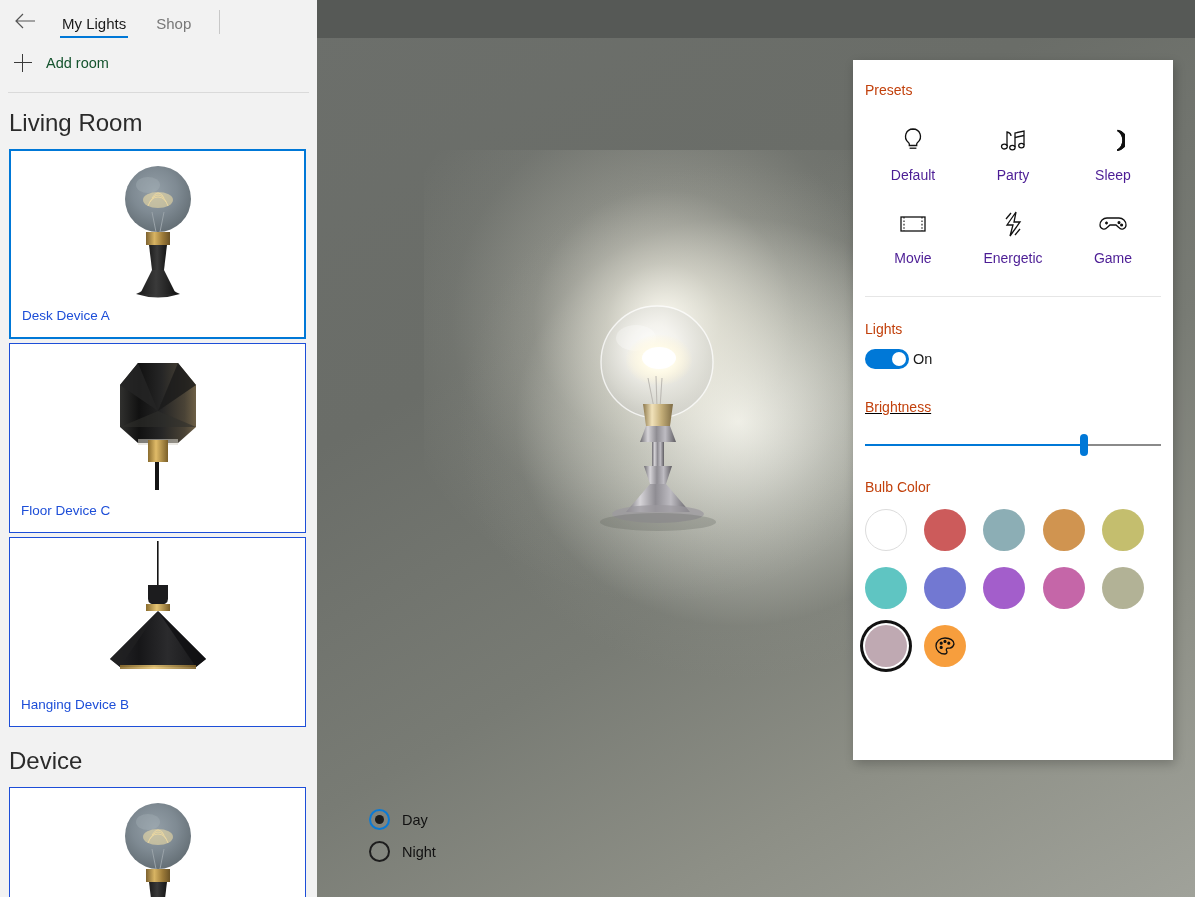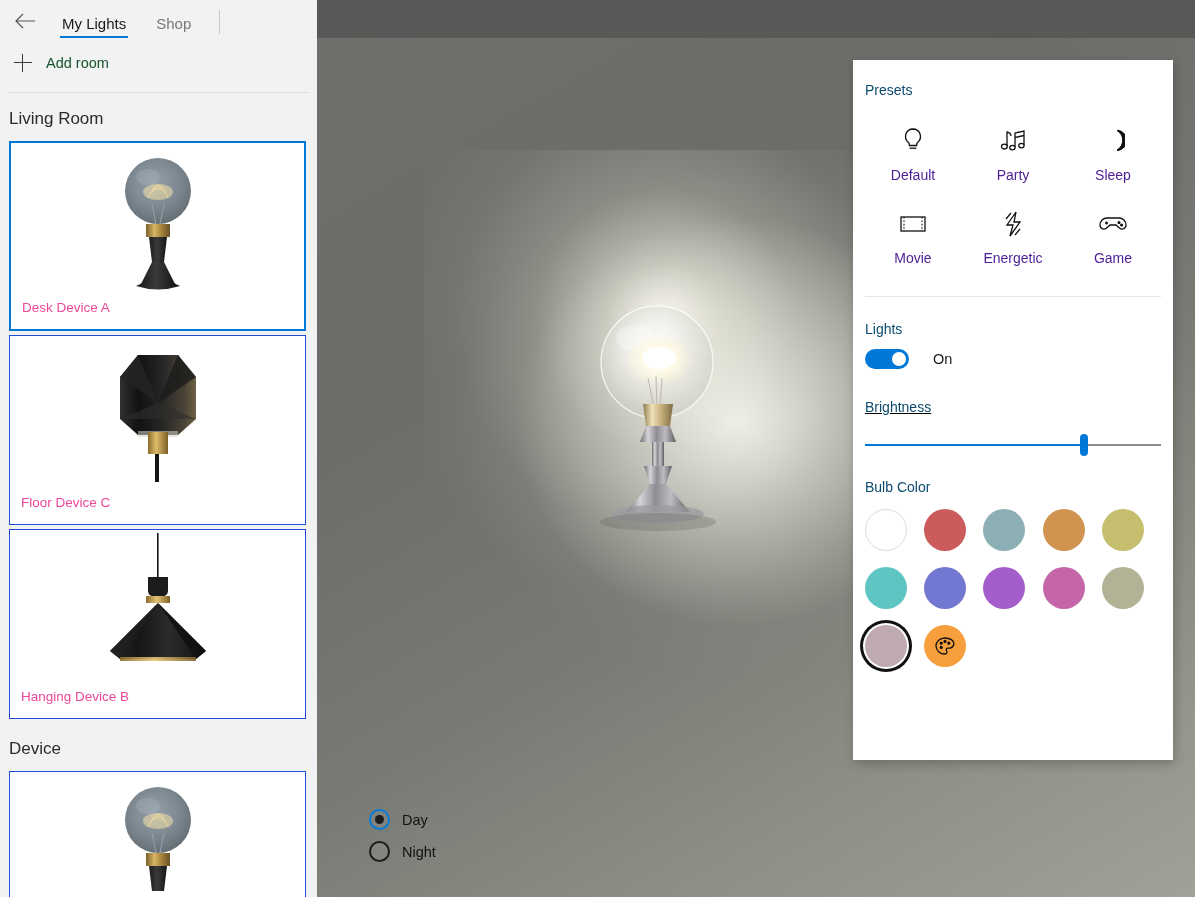--- a/index.html
+++ b/index.html
@@ -67,21 +67,21 @@
   .add-room .plus::before, .add-room .plus::after {
     content:""; position:absolute; background:#3a3a3a;
   }
   .add-room .plus::before { left:0; right:0; top:8px; height:1.4px; }
   .add-room .plus::after { top:0; bottom:0; left:8px; width:1.4px; }
   .add-room-label { font-size: 14.5px; color: #14532d; }
 
   .sb-divider { height:1px; background:#dadada; margin: 4px 8px 0 8px; }
 
   .room-title {
-    font-size: 17px;
+    font-size: 24px;
     color: #2b2b2b;
     font-weight: 400;
     padding: 16px 0 12px 9px;
   }
   .device-card {
     margin: 0 11px 4px 9px;
     background: #ffffff;
     border: 1px solid #1d4ed8;
     height: 190px;
     position: relative;
@@ -91,21 +91,21 @@
   .device-card.selected {
     border: 2px solid #0078d7;
   }
   .device-thumb {
     height: 150px;
     display: flex; align-items: center; justify-content: center;
     padding-top: 6px;
   }
   .device-label {
     font-size: 13.5px;
-    color: #ec4899;
+    color: #1d4ed8;
     padding-left: 11px;
     position: absolute;
     bottom: 14px; left: 0;
   }
 
   
   .stage {
     flex: 1;
     position: relative;
     background:
@@ -160,21 +160,21 @@
   
   .panel {
     position: absolute;
     left: 853px; top: 60px;
     width: 320px; height: 700px;
     background: #ffffff;
     box-shadow: 2px 4px 10px rgba(0,0,0,0.22);
     padding: 22px 0 0 0;
   }
   .panel-section-label {
-    font-size: 14px; color: #0c4a6e;
+    font-size: 14px; color: #c2410c;
     padding-left: 12px;
     margin-bottom: 4px;
   }
   .presets-grid {
     display: grid;
     grid-template-columns: repeat(3, 1fr);
     row-gap: 26px;
     padding: 24px 10px 0 10px;
   }
   .preset {
@@ -189,21 +189,21 @@
   }
   .preset-label { font-size: 14px; color: #4c1d95; }
 
   .panel-divider {
     height: 1px; background: #e6e6e6;
     margin: 30px 12px 0 12px;
   }
 
   .lights-block { padding: 24px 0 0 12px; }
   .toggle-row {
-    display: flex; align-items: center; gap: 24px;
+    display: flex; align-items: center; gap: 4px;
     margin-top: 12px;
   }
   .toggle {
     width: 44px; height: 20px; border-radius: 10px;
     background: #0078d7;
     position: relative; cursor: pointer;
     flex: 0 0 44px;
   }
   .toggle .knob {
     position: absolute; right: 3px; top: 3px;

